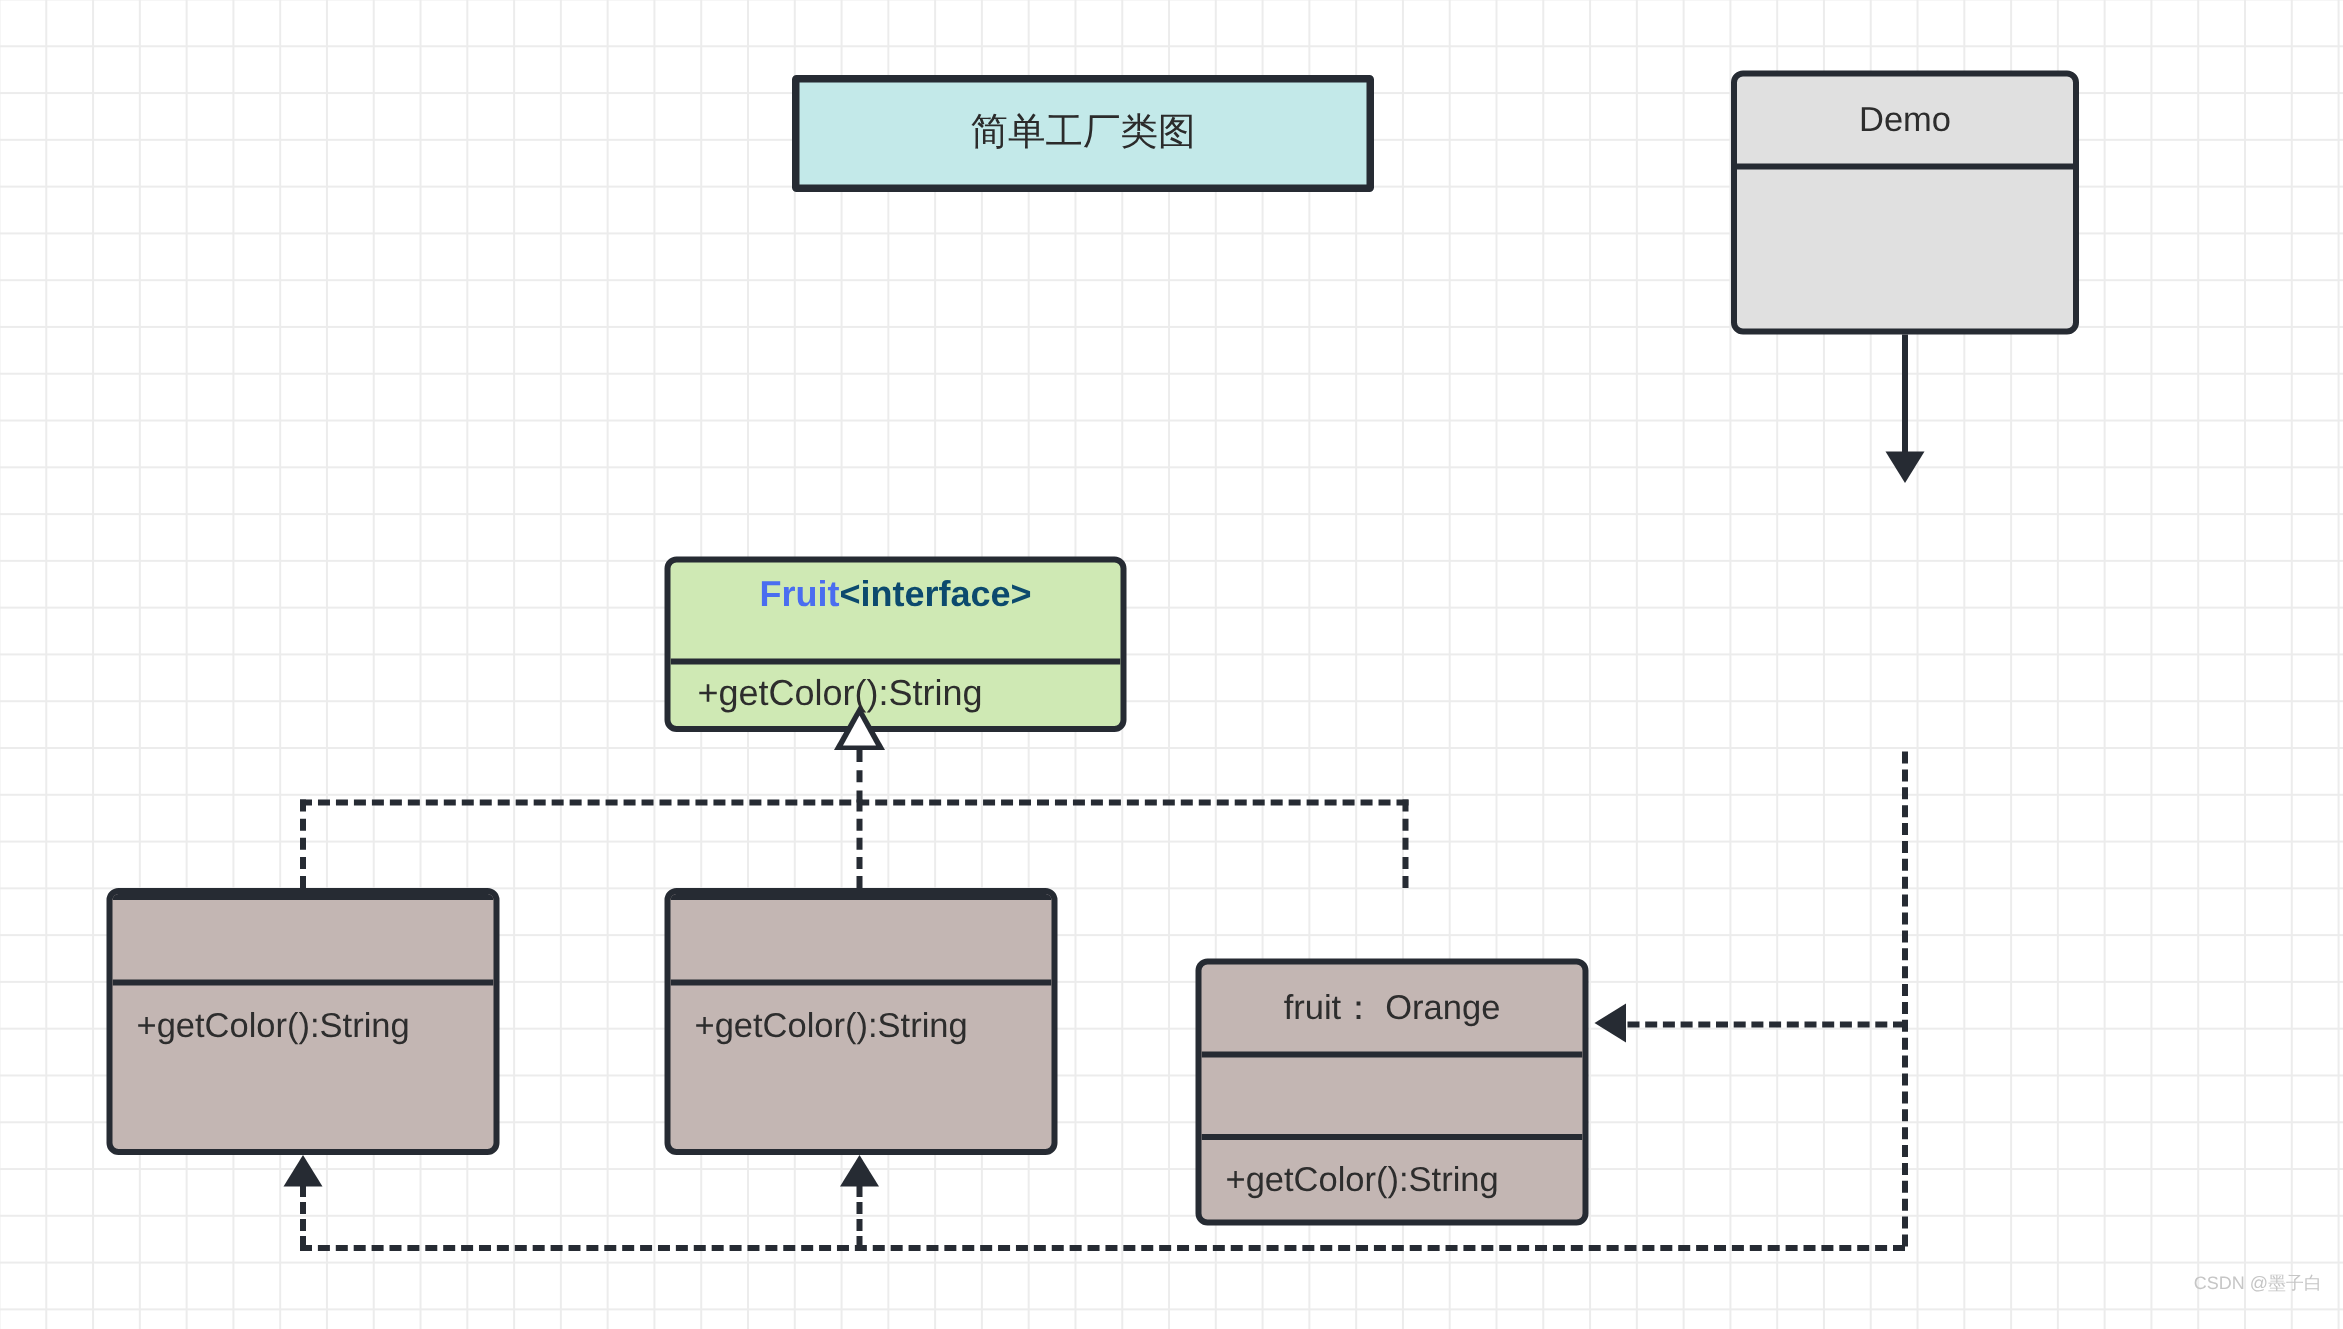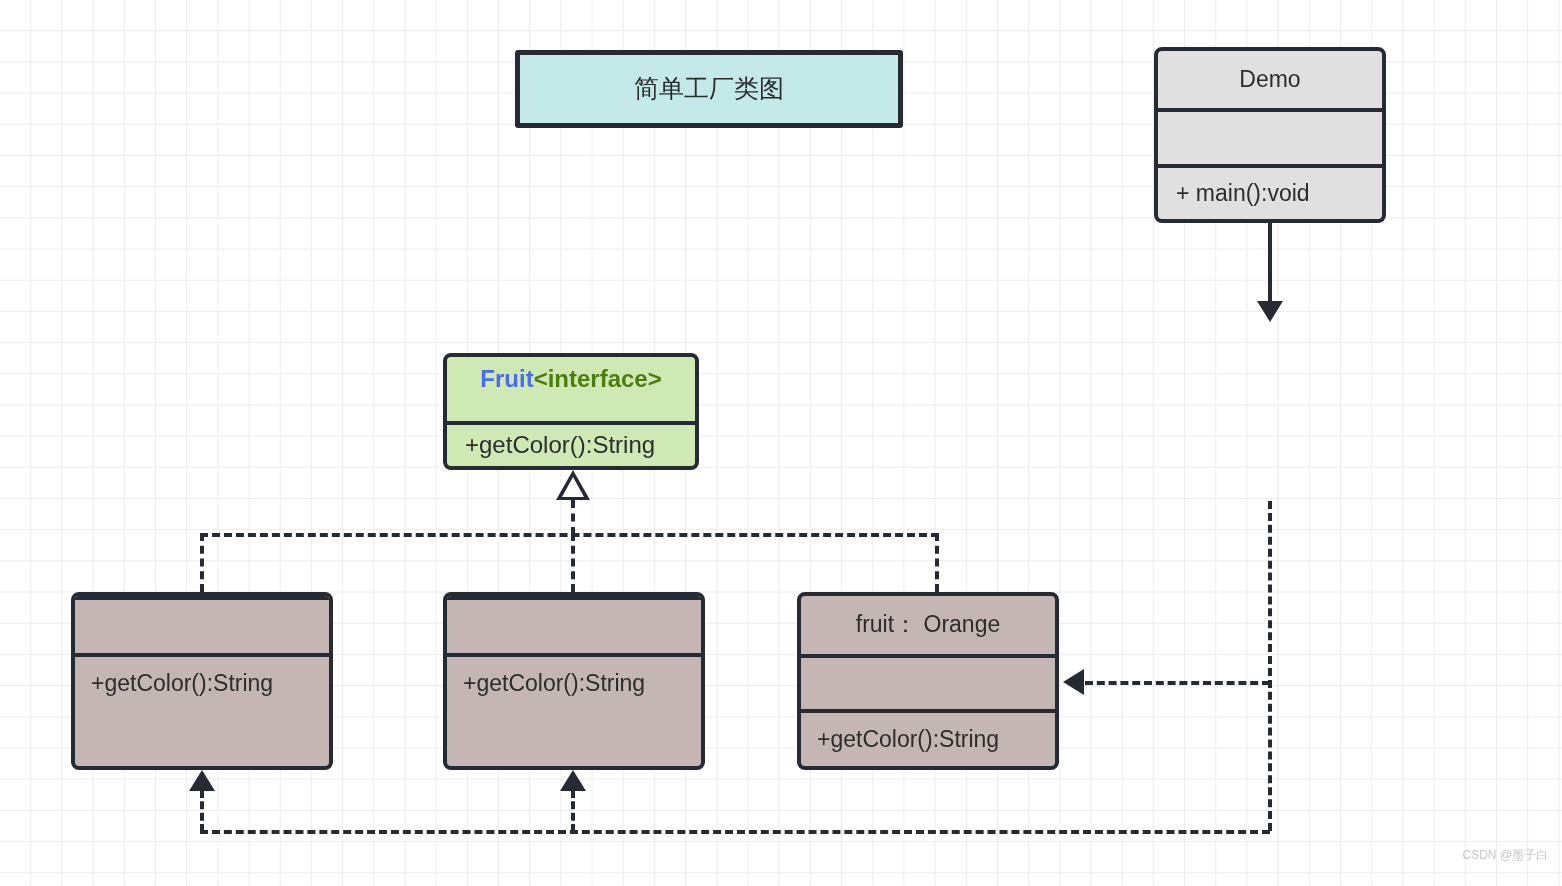--- a/index.html
+++ b/index.html
@@ -46,21 +46,21 @@
   .uml-row.member {
     justify-content: flex-start;
     padding-left: 18px;
   }
   .uml-row.divider-top {
     border-top: 4px solid #262b33;
   }
 
   
   #title-box {
-    left: 515px;
+    left: 528px;
     top: 50px;
     width: 388px;
     height: 78px;
     background: #c3e9e9;
     border-width: 5px;
     border-radius: 3px;
   }
   #title-box .uml-row { height: 100%; font-size: 25px; color: #2b2b2b; }
 
   #demo-box {
@@ -80,43 +80,43 @@
     width: 462px;
     height: 179px;
     background: #aab0ef;
   }
   #factory-box .r1 { height: 59px; font-size: 24px; }
   #factory-box .r2 { height: 59px; }
   #factory-box .r3 { height: 57px; font-size: 24px; padding-left: 20px; }
 
   #fruit-box {
     left: 443px;
-    top: 353px;
-    width: 256px;
+    top: 371px;
+    width: 308px;
     height: 117px;
     background: #cfe9b4;
     gap: 20px;
   }
   #fruit-box .r1 { height: 56px; font-size: 24px; font-weight: bold; }
   #fruit-box .r2 { height: 57px; font-size: 24px; padding-left: 18px; }
   .iface-name { color: #4a6df0; }
-  .iface-tag  { color: #4d7c0f; }
+  .iface-tag  { color: #0c4a6e; }
 
   .fruit-impl {
     width: 262px;
     height: 178px;
     top: 592px;
     background: #c3b6b3;
   }
   .fruit-impl .r1 { height: 59px; }
   .fruit-impl .r2 { height: 57px; }
   .fruit-impl .r3 { height: 58px; padding-left: 16px; }
   #apple-box  { left: 71px; }
   #pear-box   { left: 443px; }
-  #orange-box { left: 797px; }
+  #orange-box { left: 797px; margin-top: 47px; }
 
   
   .conn { position: absolute; }
   .v-solid {
     width: 0;
     border-left: 4px solid #262b33;
   }
   .v-dash {
     width: 0;
     border-left: 4px dashed #262b33;
@@ -180,21 +180,20 @@
 
 <div id="canvas">
 
   <div class="uml-box" id="title-box">
     <div class="uml-row title">简单工厂类图</div>
   </div>
 
   <div class="uml-box" id="demo-box">
     <div class="uml-row title r1">Demo</div>
     <div class="uml-row member r2 divider-top"></div>
-    <div class="uml-row member r3 divider-top">+ main():void</div>
   </div>
 
 
   <div class="uml-box" id="fruit-box">
     <div class="uml-row title r1">
       <span class="iface-name">Fruit</span>
         <span class="iface-tag">&lt;interface&gt;</span>
     </div>
     <div class="uml-row member r2 divider-top">+getColor():String</div>
   </div>

